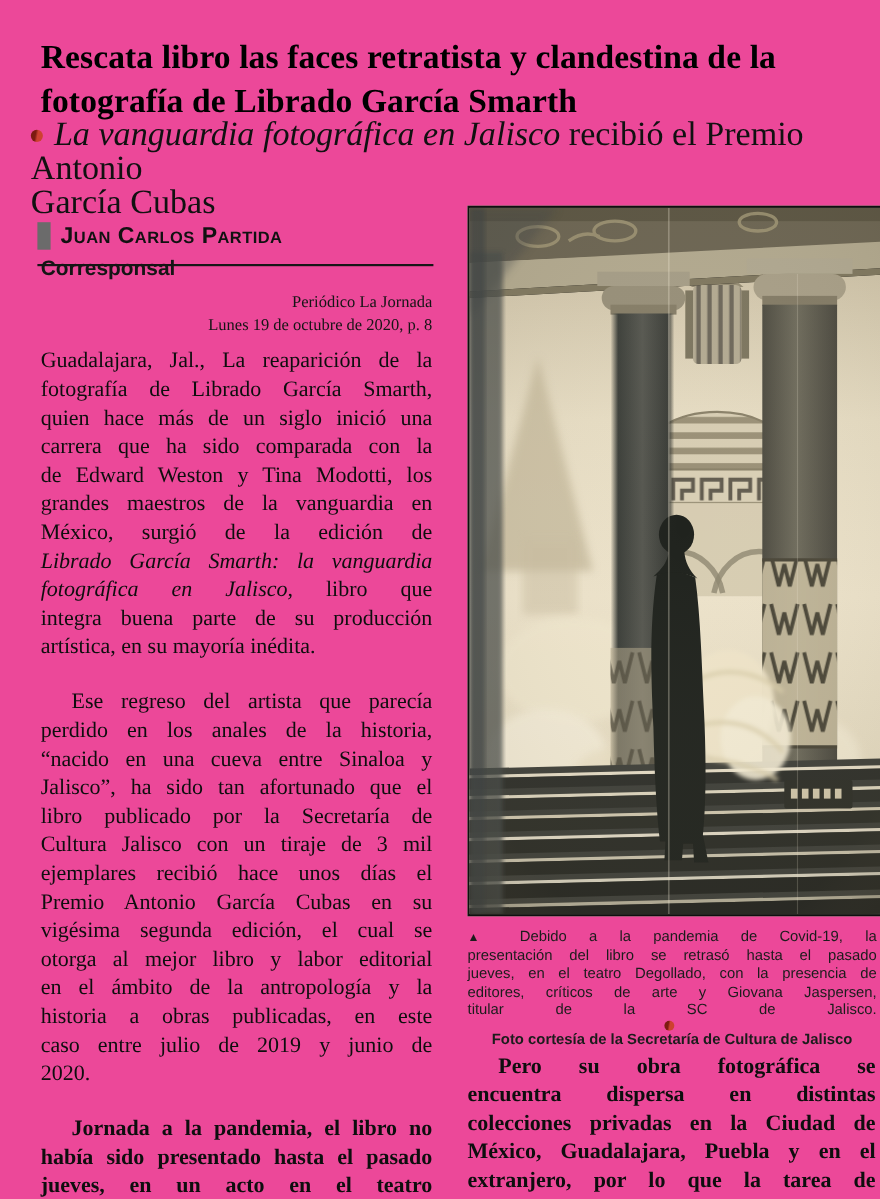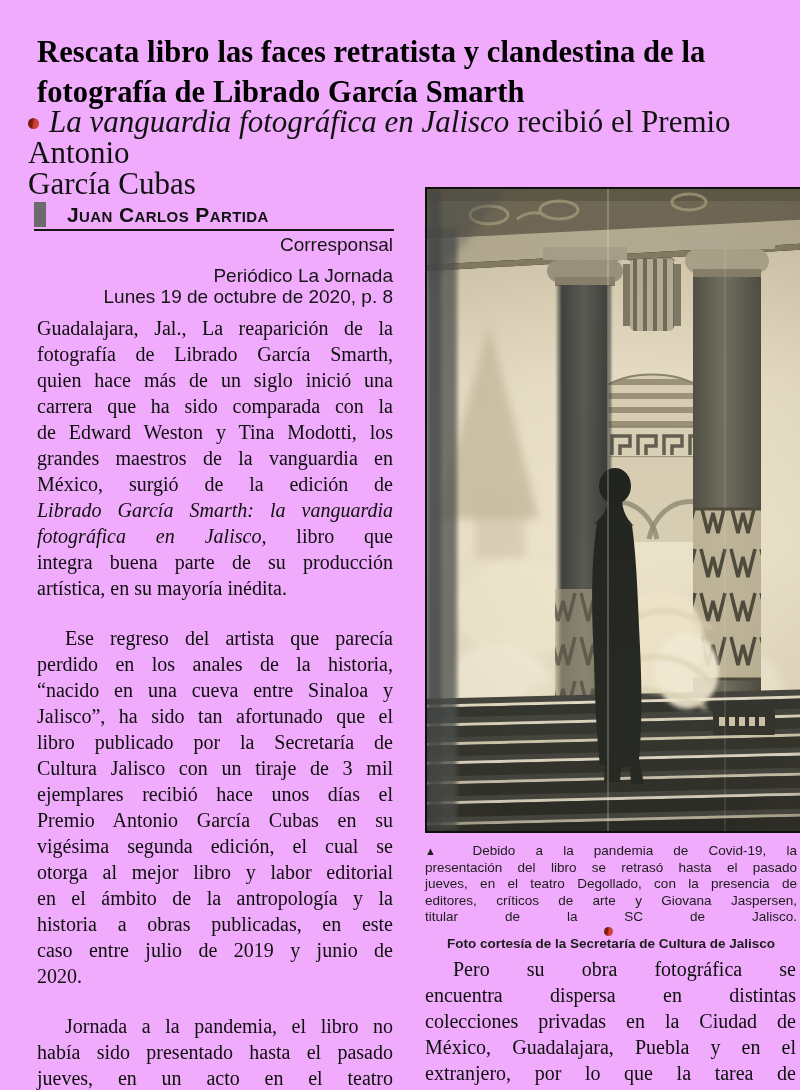--- a/index.html
+++ b/index.html
@@ -1,40 +1,40 @@
 <!DOCTYPE html>
 <html><head>
 <meta charset="utf-8">
 <style>
   html,body{margin:0;padding:0;}
   body{background:#ffffff;}
-  .page{position:relative;width:800px;height:1090px;background:#f0abfc;overflow:hidden;
+  .page{position:relative;width:800px;height:1090px;background:#ec4899;overflow:hidden;
         color:#121212;font-family:"Liberation Serif","DejaVu Serif",serif;}
   .abs{position:absolute;}
   .headline{left:37px;top:12px;width:752px;font-size:30.5px;line-height:40px;
             font-weight:bold;color:#000;letter-spacing:0.1px;}
   .subhead{left:28px;top:106px;width:748px;font-size:31px;line-height:31px;color:#111;}
   .bullet{display:inline-block;width:11px;height:11px;border-radius:50%;
           background:linear-gradient(100deg,#7d1b10 38%,#cd4130 55%);vertical-align:3px;margin-right:10px;}
   .bullet.sm{width:9px;height:9px;vertical-align:-1px;margin-right:5px;flex:0 0 auto;}
   .it{font-style:italic;}
-  .byline-row{left:34px;top:202px;width:360px;display:flex;align-items:flex-end;gap:21px;
-              border-bottom:2px solid #161616;padding-bottom:2px;
+  .byline-row{left:34px;top:202px;width:360px;display:flex;align-items:flex-end;gap:9px;
+              border-bottom:2px solid #161616;padding-bottom:13px;
               font-family:"Liberation Sans","DejaVu Sans",sans-serif;}
   .byline-bar{width:12px;height:25px;background:#6b6b6b;}
   .byline-name{font-weight:bold;font-variant:small-caps;font-size:21px;letter-spacing:0.4px;color:#111;}
-  .corresponsal{left:37px;top:234px;width:356px;text-align:right;font-size:19px;
-                font-family:"Liberation Sans","DejaVu Sans",sans-serif;color:#151515;}
-  .source{left:37px;top:265px;width:356px;text-align:right;font-size:19px;line-height:21px;
-          font-family:Liberation Sans, sans-serif;color:#151515;}
+  .corresponsal{left:37px;top:234px;width:356px;font-size:19px;
+                font-family:"Liberation Sans","DejaVu Sans",sans-serif;color:#151515;font-weight:bold;}
+  .source{left:37px;top:265px;width:356px;text-align:right;font-size:15px;line-height:21px;
+          font-family:Liberation Serif, serif;color:#151515;}
   .bodycol{font-size:20px;line-height:26px;color:#0e0e0e;}
   .col-left{left:37px;top:315px;width:356px;}
   .col-right{left:425px;top:956px;width:371px;}
   .para{margin:0 0 24px 0;}
-  .para:last-child{margin-bottom:0;}
+  .para:last-child{margin-bottom:0;font-weight:bold;}
   .jl{text-align:justify;text-align-last:justify;}
   .jl.last{text-align-last:left;}
   .jl.ind{text-indent:28px;}
   .photo-frame{left:425px;top:187px;width:392px;height:646px;border:2px solid #101010;
                box-sizing:border-box;background:#e5dcc4;}
   .photo-frame svg{display:block;}
   .caption{left:425px;top:843px;width:372px;font-size:13.5px;line-height:16.6px;
            font-family:"Liberation Sans","DejaVu Sans",sans-serif;color:#1c1c1c;}
   .cl{text-align:justify;text-align-last:justify;}
   .tri{font-size:11px;}

